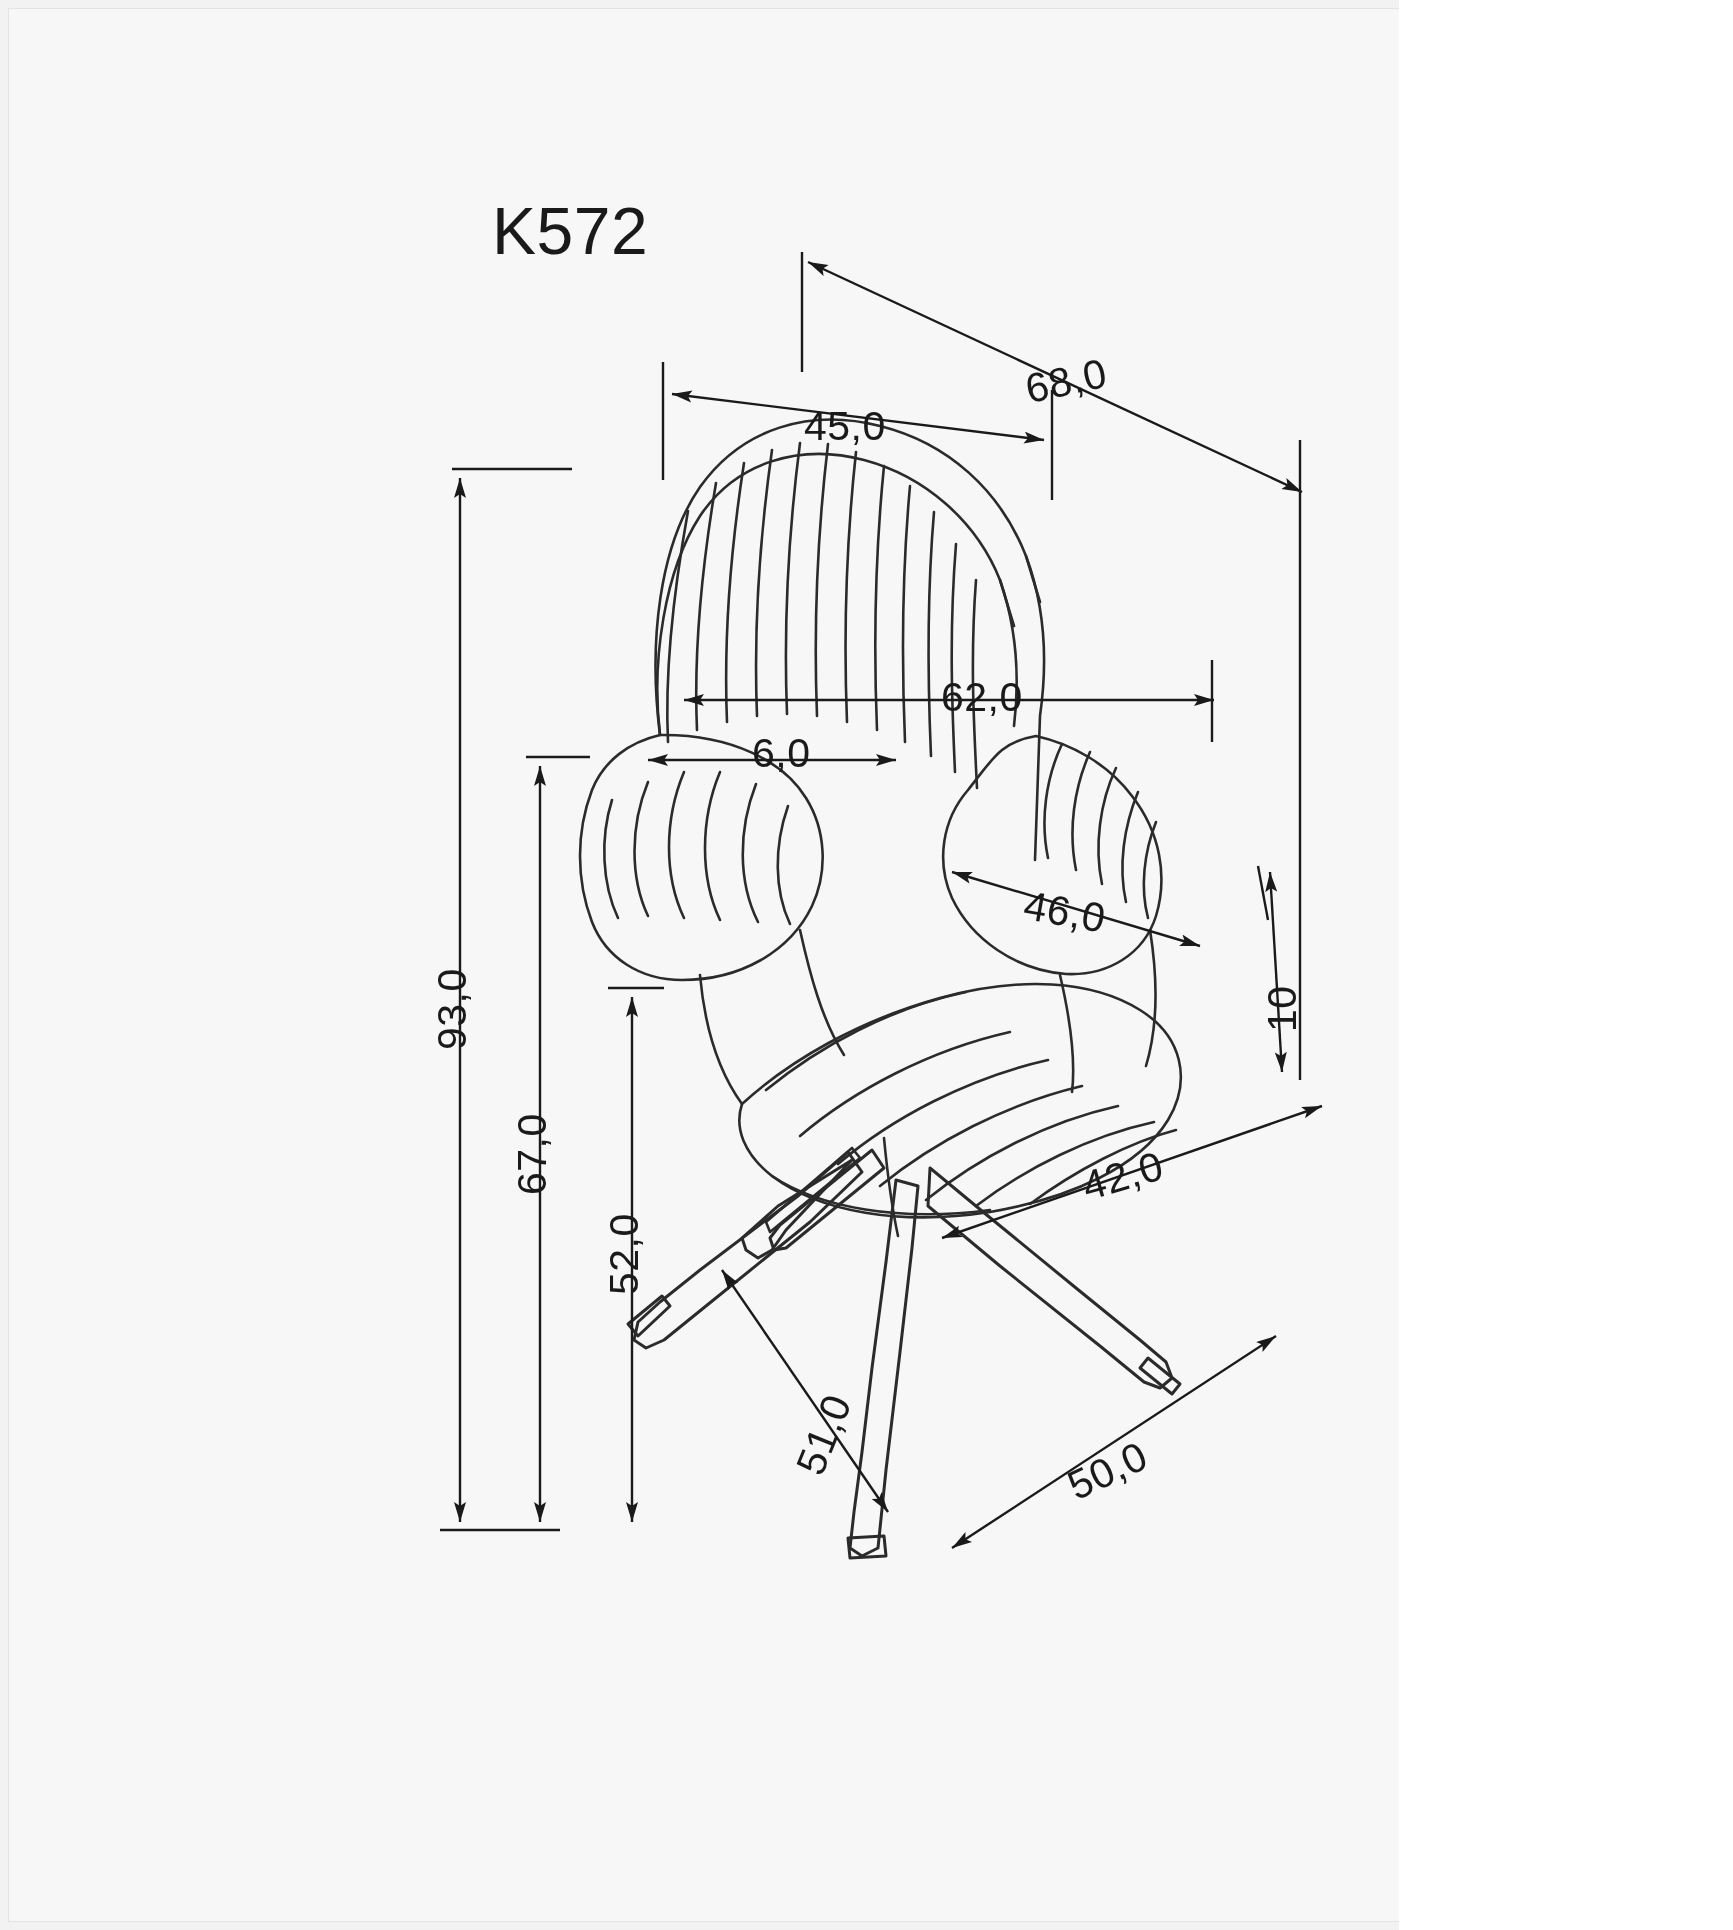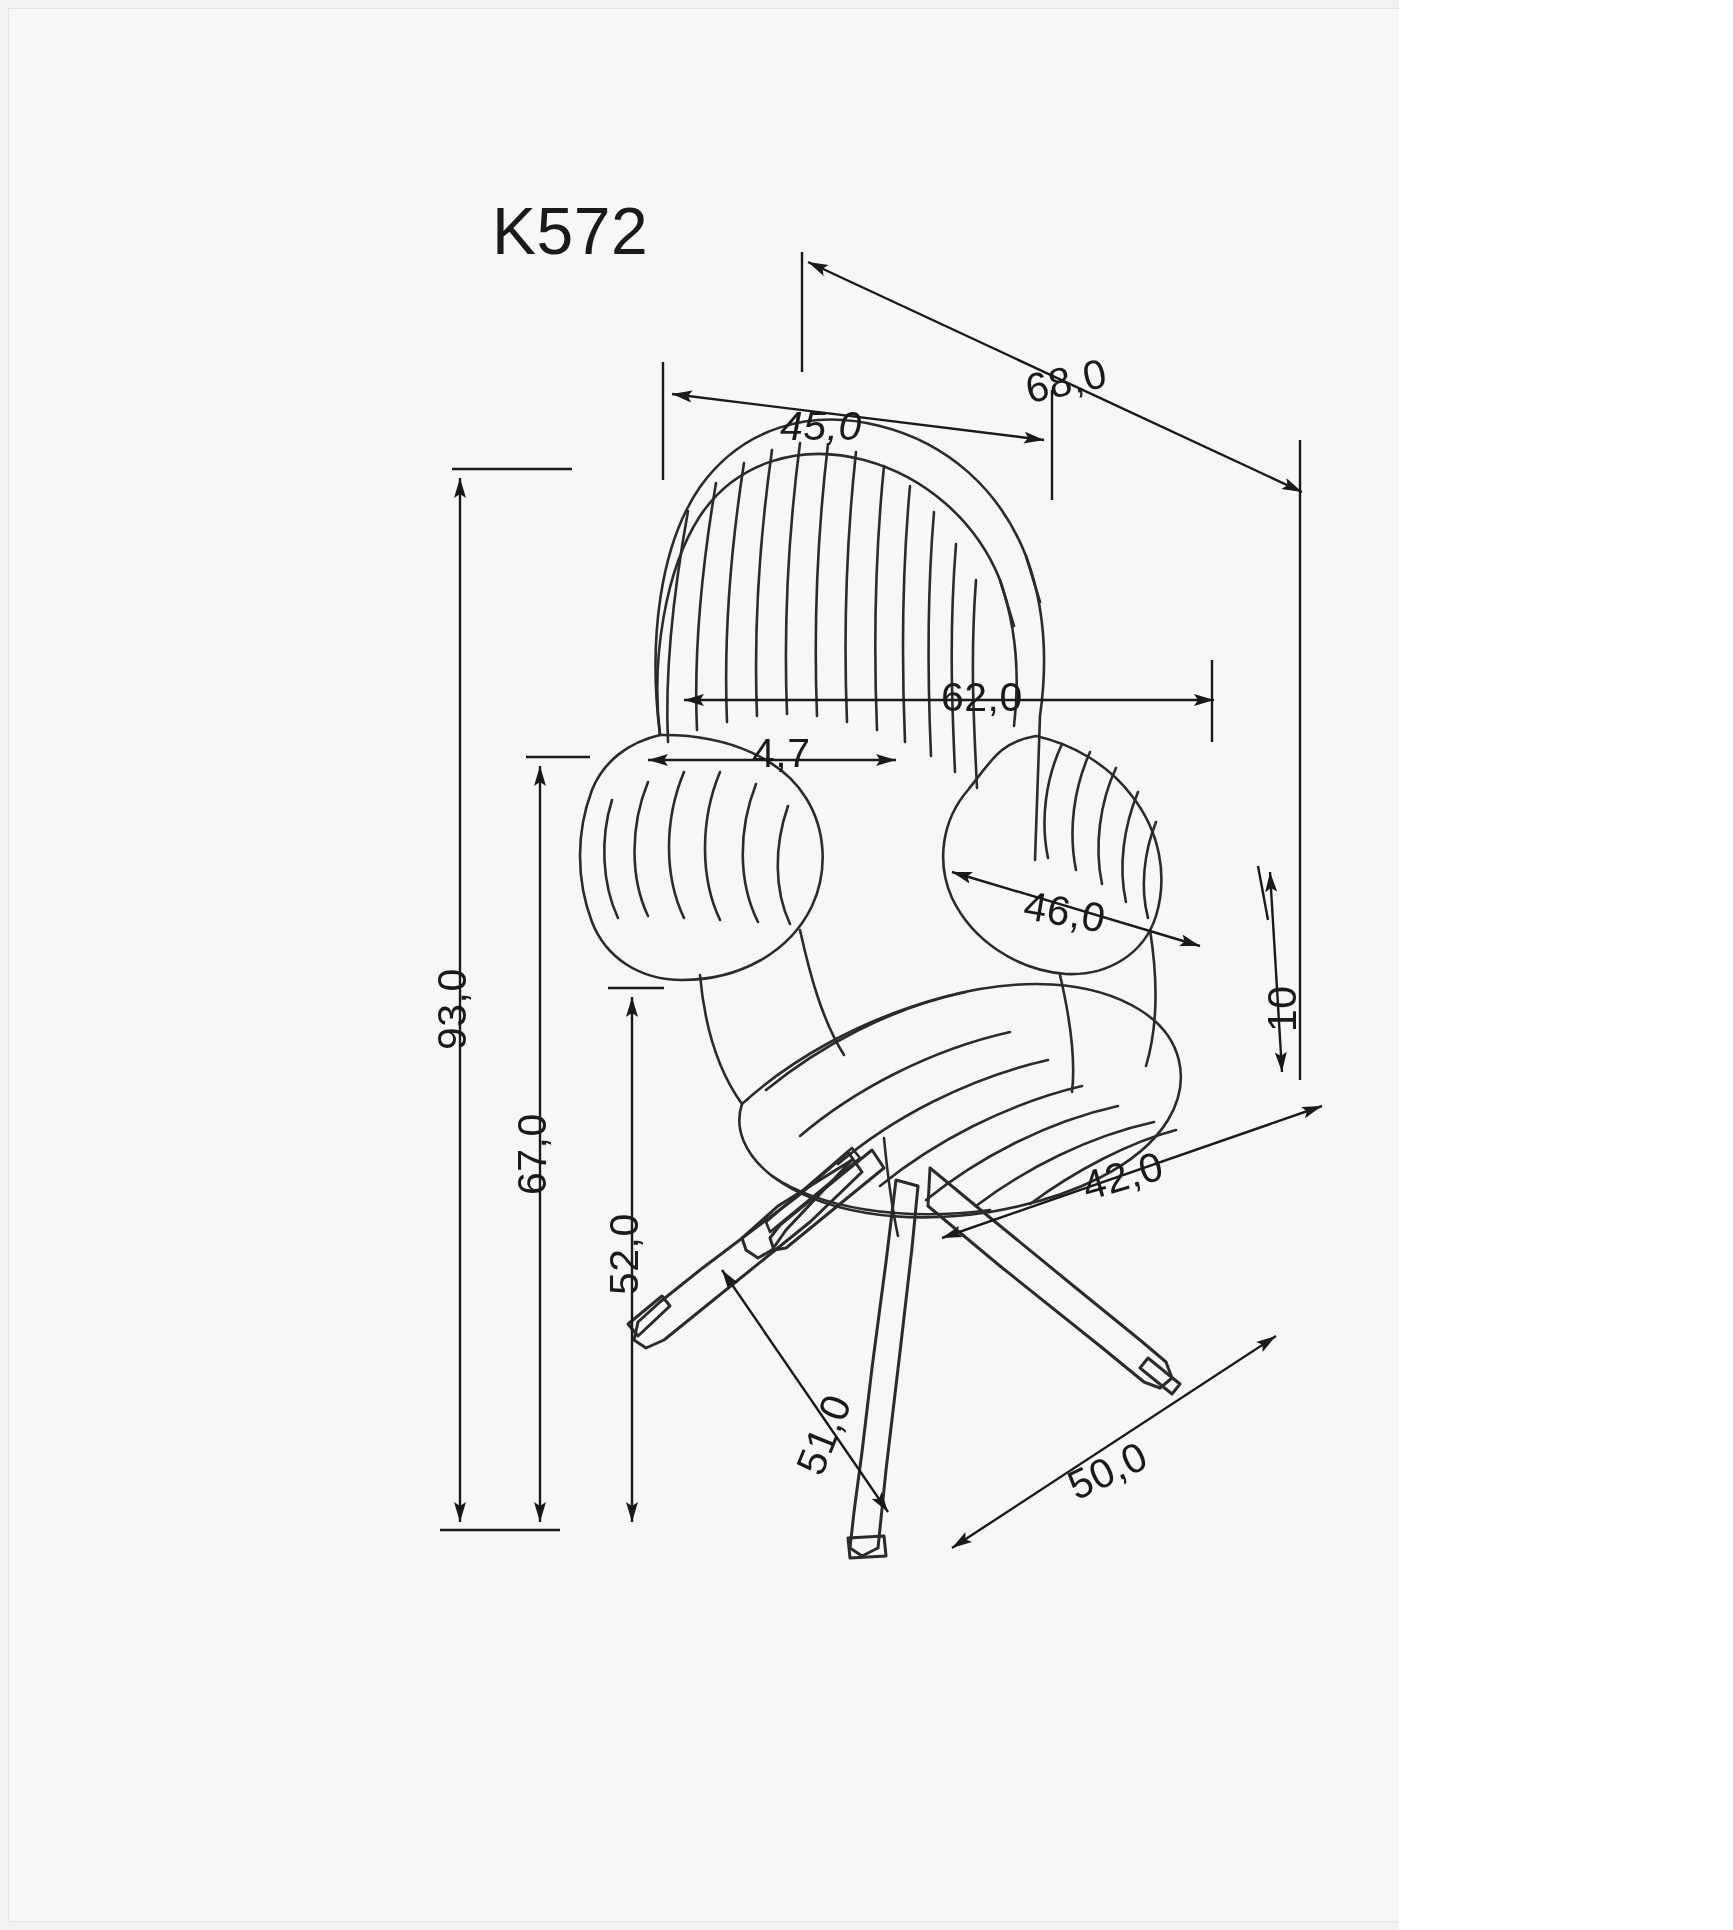--- a/index.html
+++ b/index.html
@@ -199,24 +199,24 @@
       <line x1="942" y1="1238" x2="1322" y2="1106" marker-start="url(#arStart)" marker-end="url(#ar)"></line>
 
       <line x1="722" y1="1270" x2="888" y2="1512" marker-start="url(#arStart)" marker-end="url(#ar)"></line>
 
       <line x1="952" y1="1548" x2="1276" y2="1336" marker-start="url(#arStart)" marker-end="url(#ar)"></line>
     </g>
   </svg>
 
   <div id="title" class="lbl">K572</div>
 
-  <div class="lbl dim" style="left:780px; top:406px;font-style:italic;">45,0</div>
+  <div class="lbl dim" style="left:804px; top:406px;">45,0</div>
   <div class="lbl dim" style="left:1022px; top:370px; transform:rotate(-12deg); transform-origin:0 0;">68,0</div>
   <div class="lbl dim" style="left:898px; top:677px;margin-left:43px;">62,0</div>
-  <div class="lbl dim" style="left:752px; top:733px;">4,7</div>
+  <div class="lbl dim" style="left:752px; top:733px;">6,0</div>
   <div class="lbl dim" style="left:1028px; top:885px; transform:rotate(10deg); transform-origin:0 0;">46,0</div>
   <div class="lbl dim" style="left:1078px; top:1168px; transform:rotate(-16deg); transform-origin:0 0;">42,0</div>
   <div class="lbl dim" style="left:1062px; top:1470px; transform:rotate(-25deg); transform-origin:0 0;">50,0</div>
 
   <div class="lbl dim rot" style="left:432px; top:1050px;">93,0</div>
   <div class="lbl dim rot" style="left:512px; top:1195px;">67,0</div>
   <div class="lbl dim rot" style="left:604px; top:1295px;">52,0</div>
   <div class="lbl dim rot" style="left:1262px; top:1032px;">10</div>
   <div class="lbl dim rot" style="left:790px; top:1465px; transform:rotate(-68deg);">51,0</div>
 </div>

